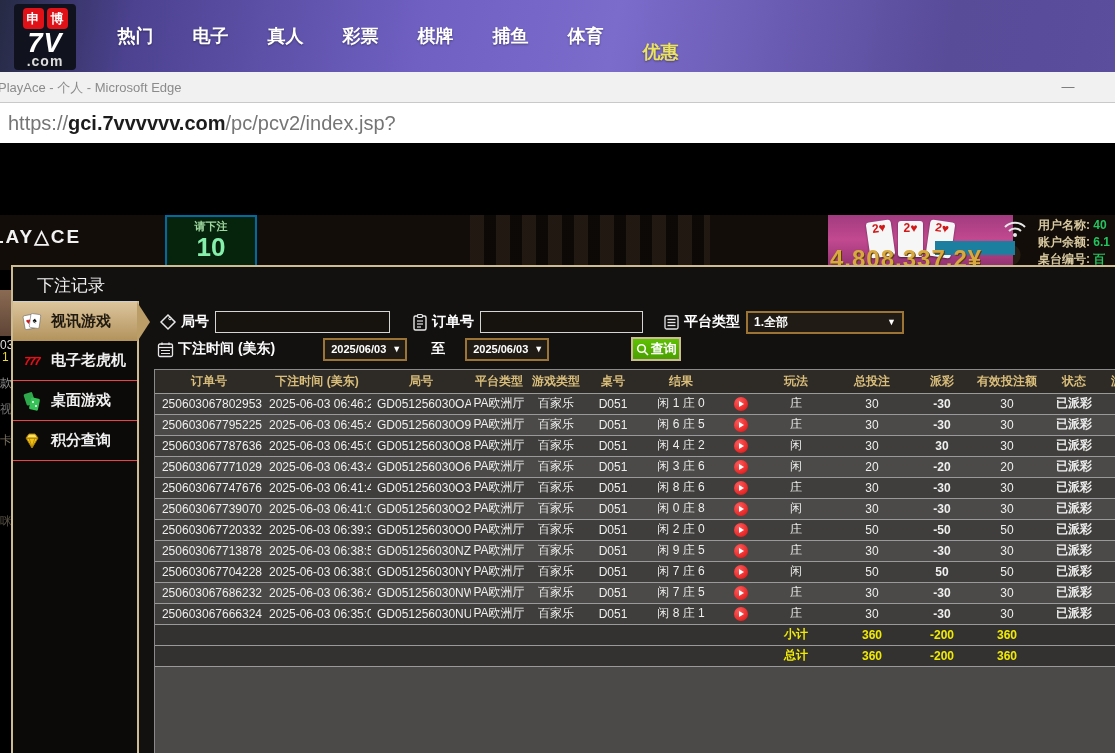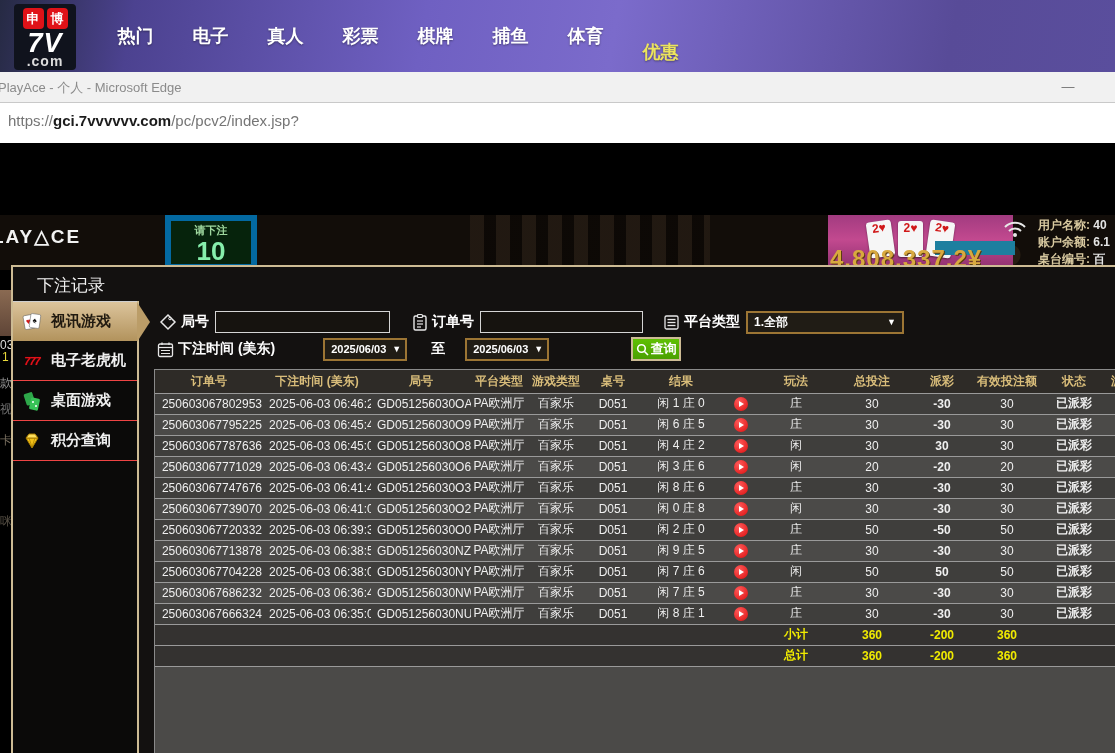--- a/index.html
+++ b/index.html
@@ -18,47 +18,47 @@
   .logo-tld { color:#ddd; font-size:14px; font-weight:bold; line-height:9px; letter-spacing:1px; }
   .nav-items { position:absolute; left:98px; top:0; height:72px; display:flex; align-items:center; }
   .nav-item { width:75px; text-align:center; color:#fff; font-size:18px; font-weight:bold; cursor:pointer; text-shadow:0 1px 2px rgba(0,0,0,.4); }
   .nav-item.hl { color:#ece45e;margin-top:32px; }
 
   
   .titlebar { position:absolute; left:0; top:72px; width:1115px; height:31px; background:#f1f1f1; border-bottom:1px solid #c9c9c9; }
   .titlebar .wtitle { position:absolute; left:-2px; top:7px; font-size:13px; color:#8b8b8b; }
   .min-btn { position:absolute; left:1058px; top:12px; width:20px; height:8px; color:#6e6e6e; font-size:13px; line-height:6px; text-align:center; cursor:pointer; }
   .urlbar { position:absolute; left:0; top:103px; width:1115px; height:40px; background:#fff; }
-  .url-text { position:absolute; left:8px; top:9px; font-size:15px; color:#757575; }
+  .url-text { position:absolute; left:8px; top:9px; font-size:20px; color:#757575; }
   .url-text .domain { color:#1c1c1c; font-weight:bold; }
 
   
   .pagebg { position:absolute; left:0; top:143px; width:1115px; height:610px; background:#000; }
 
   
   .scene { position:absolute; left:0; top:215px; width:1115px; height:55px; background:#120d09; overflow:hidden; }
   .scene-slats { position:absolute; left:470px; top:0; width:240px; height:55px;
     background:repeating-linear-gradient(90deg,#241b13 0 14px,#0c0805 14px 26px); opacity:.85; }
   .scene-circles { position:absolute; left:900px; top:-8px; width:200px; height:70px;
     background:radial-gradient(circle 24px at 40px 35px,#3a2d21 0 24px,transparent 25px),
                radial-gradient(circle 14px at 95px 14px,#342818 0 14px,transparent 15px),
                radial-gradient(circle 10px at 110px 48px,#342818 0 10px,transparent 11px); opacity:.6; }
   .scene-brand { position:absolute; left:-8px; top:10px; color:#f2f2f2; font-size:19px; font-weight:bold; letter-spacing:2px; }
-  .bet-box { position:absolute; left:165px; top:0px; width:92px; height:55px; background:#06230c; border:6px solid #0369a1; }
+  .bet-box { position:absolute; left:165px; top:0px; width:92px; height:55px; background:#06230c; border:2px solid #0369a1; }
   .bet-box .prompt { display:block; text-align:center; color:#9fd89f; font-size:11px; font-weight:bold; margin-top:2px; }
   .bet-box .count { display:block; text-align:center; color:#86efac; font-size:26px; font-weight:bold; line-height:26px; }
   .pink-panel { position:absolute; left:828px; top:0; width:185px; height:55px; background:linear-gradient(180deg,#a23b80,#c2498f 45%,#8c2f6e); }
   .teal-strip2 { position:absolute; left:935px; top:26px; width:80px; height:14px; background:#1d7f9f; }
   .card { position:absolute; width:25px; height:36px; background:#f6f6f6; border-radius:3px; top:6px;
     color:#d01818; font-size:12px; font-weight:bold; text-align:center; line-height:14px; box-shadow:0 1px 2px rgba(0,0,0,.5); }
   .gold-amt { position:absolute; left:830px; top:30px; color:#d8a93f; font-size:24px; font-weight:bold; letter-spacing:1px; text-shadow:1px 1px 0 #5a3c10; }
   .wifi { position:absolute; left:1003px; top:5px; }
   .uinfo { position:absolute; left:1038px; top:2px; width:120px; }
   .uinfo-line { font-size:12px; font-weight:bold; color:#d8c9a0; white-space:nowrap; line-height:17px; }
-  .uinfo-line .val { color:#e5e5e5; }
+  .uinfo-line .val { color:#22c55e; }
 
   
   .lfrag { position:absolute; width:11px; overflow:hidden; color:#9a9a9a; font-size:12px; }
   .face { position:absolute; left:0; top:290px; width:11px; height:46px; background:linear-gradient(180deg,#8a6a52,#5f4537); }
 
   
   .modal { position:absolute; left:11px; top:265px; width:1110px; height:488px; background:#131110;
     border-top:2px solid #cdbb94; border-left:2px solid #cdbb94; }
   .modal-title { position:absolute; left:24px; top:7px; color:#f2f2f2; font-size:17px; }
 

